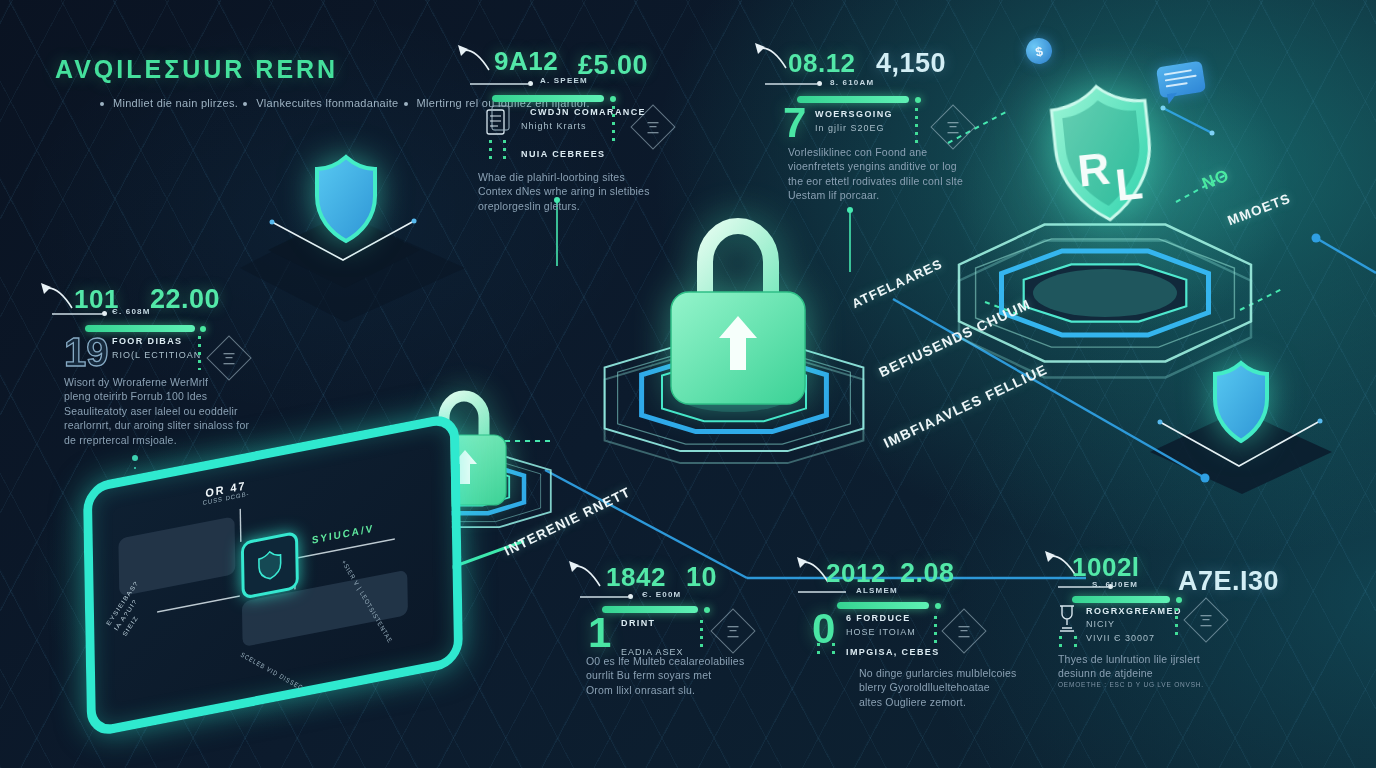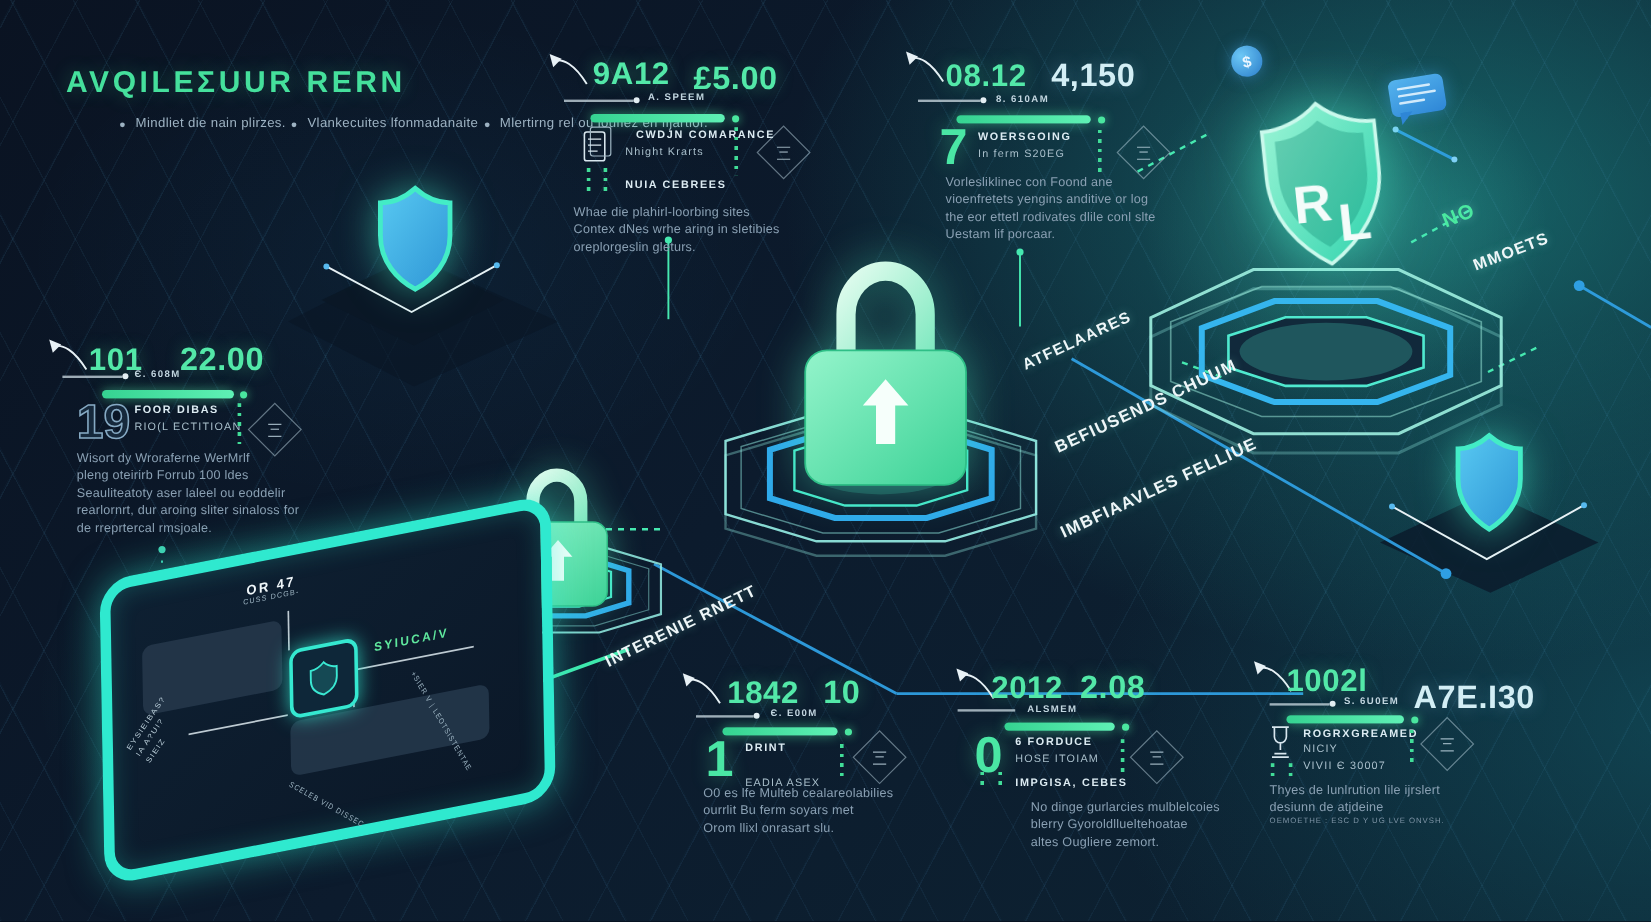--- a/index.html
+++ b/index.html
@@ -170,21 +170,21 @@
     </svg>
   <div class="abs n1" style="left:788px;top:48px;">08.12</div>
   <div class="abs lead" style="left:765px;top:83px;width:52px;"></div>
   <div class="abs leaddot" style="left:817px;top:81px;"></div>
   <div class="abs sub" style="left:830px;top:78px;">8. 610AM</div>
   <div class="abs n2 light" style="left:876px;top:48px;">4,150</div>
   <div class="abs bar" style="left:797px;top:96px;width:112px;"></div>
   <div class="abs bardot" style="left:915px;top:97px;"></div>
   <div class="abs bigd" style="left:783px;top:102px;">7</div>
   <div class="abs lab" style="left:815px;top:109px;">WOERSGOING</div>
-  <div class="abs lab2" style="left:815px;top:123px;">In ferm S20EG</div>
+  <div class="abs lab2" style="left:815px;top:123px;">In gjlir S20EG</div>
   <div class="abs dcol" style="left:915px;top:108px;height:40px;"></div>
   <div class="abs dia" style="left:937px;top:111px;">
       <span class="diag"></span>
     </div>
   <div class="abs para" style="left:776px;top:145px;margin-left:12px;">Vorlesliklinec con Foond ane
 vioenfretets yengins anditive or log
 the eor ettetl rodivates dlile conl slte
 Uestam lif porcaar.</div>
 
   <svg class="abs" width="38" height="32" style="left:38px;top:280px;">
@@ -257,21 +257,21 @@
 blerry Gyoroldllueltehoatae
 altes Ougliere zemort.</div>
 
   <svg class="abs" width="38" height="32" style="left:1042px;top:548px;">
       <path d="M34,28 C24,12 14,6 6,9" stroke="#e8f1f6" fill="none" stroke-width="1.6"></path>
       <path d="M3,3 L13,7 L6,14 Z" fill="#e8f1f6"></path>
     </svg>
   <div class="abs n1" style="left:1072px;top:552px;">1002l</div>
   <div class="abs lead" style="left:1058px;top:586px;width:50px;"></div>
   <div class="abs leaddot" style="left:1108px;top:584px;"></div>
-  <div class="abs sub" style="left:1120px;top:580px;">S. 6U0EM</div>
+  <div class="abs sub" style="left:1092px;top:580px;">S. 6U0EM</div>
   <div class="abs n2 light" style="left:1178px;top:566px;">A7E.I30</div>
   <div class="abs bar" style="left:1072px;top:596px;width:98px;"></div>
   <div class="abs bardot" style="left:1176px;top:597px;"></div>
   <svg class="abs" width="26" height="32" style="left:1054px;top:602px;">
     <path d="M6,4 h14 M8,4 v8 a5,5 0 0 0 10,0 V4 M13,17 v6 M8,26 h10 M6,29 h14" stroke="#d8e6ee" stroke-width="1.4" fill="none"></path>
   </svg>
   <div class="abs lab" style="left:1086px;top:606px;">ROGRXGREAMED</div>
   <div class="abs lab2" style="left:1086px;top:619px;">NICIY</div>
   <div class="abs lab2" style="left:1086px;top:633px;">VIVII Є 30007</div>
   <div class="abs dcol" style="left:1059px;top:636px;height:14px;"></div>

